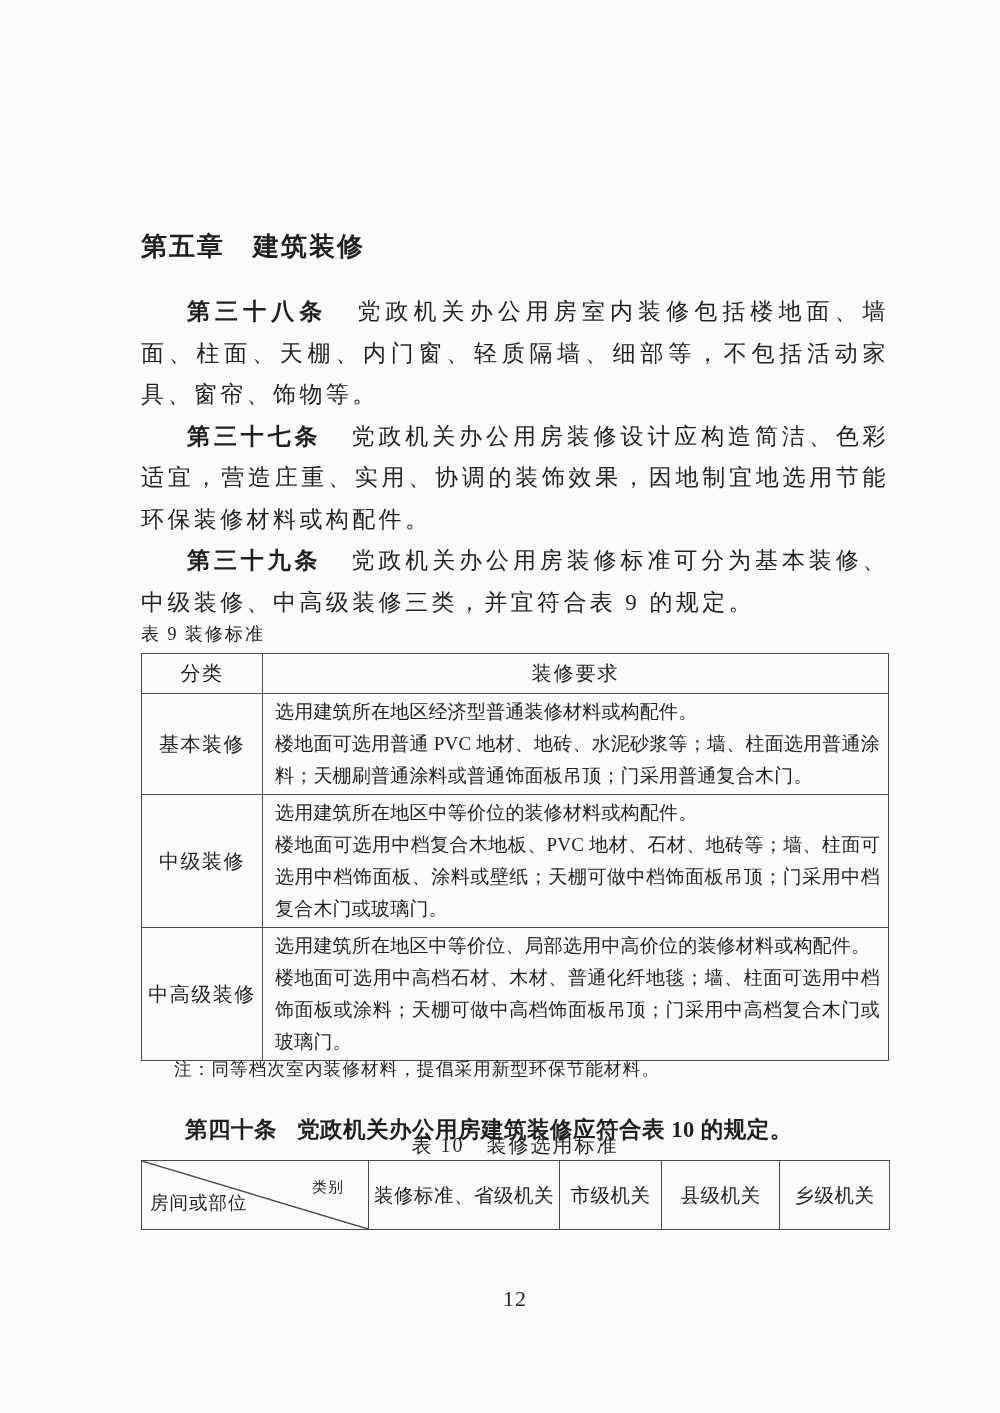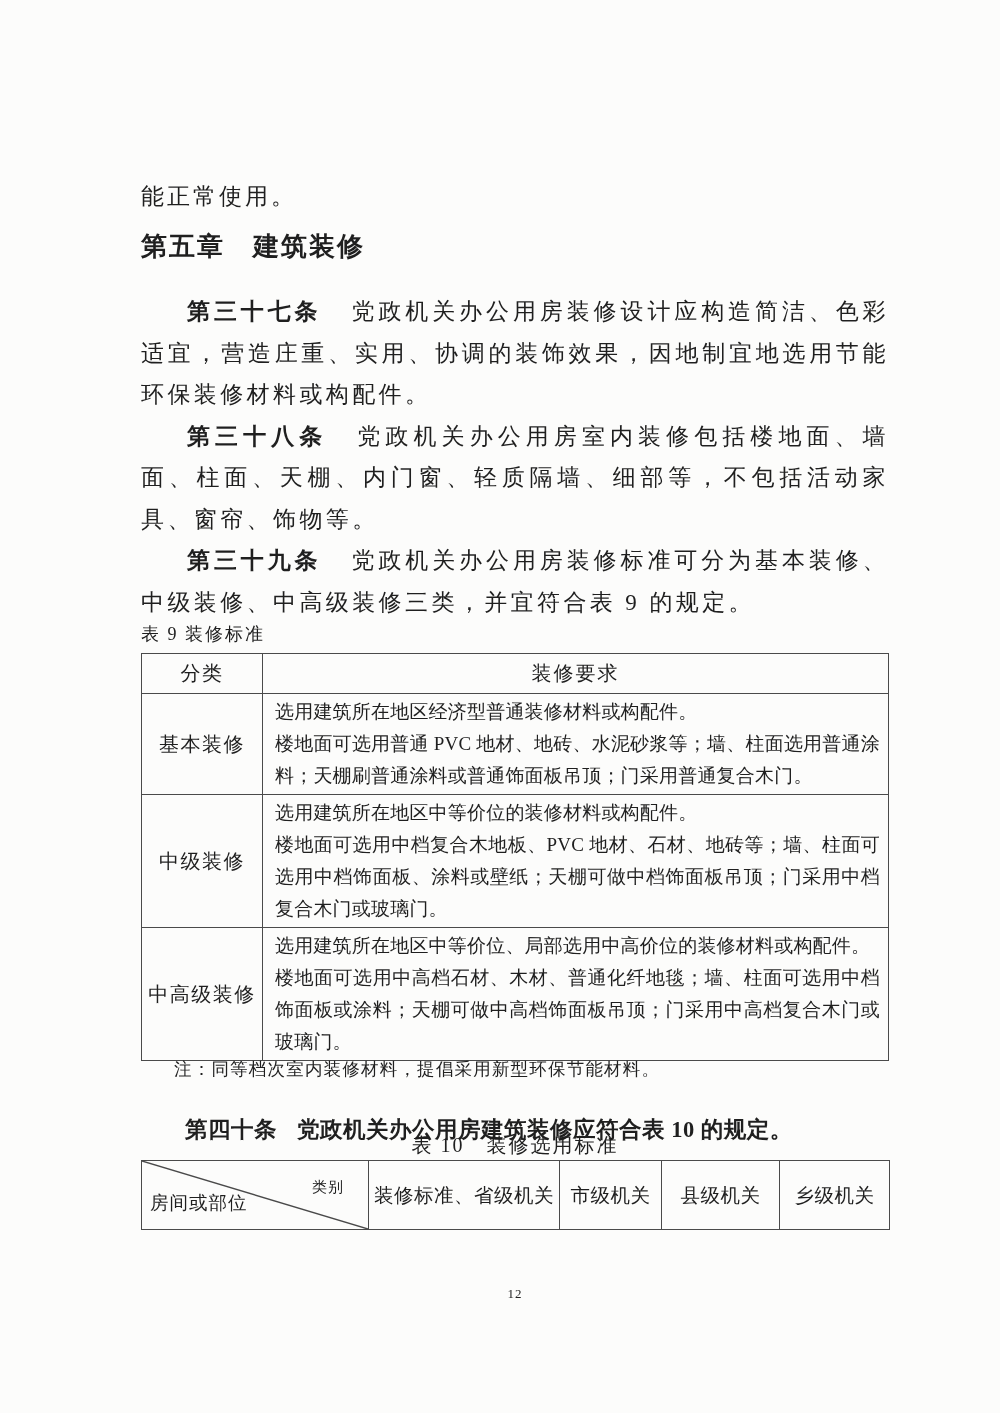--- a/index.html
+++ b/index.html
@@ -44,34 +44,33 @@
 
   #table10{top:1160px;}
   .t10{width:748px;table-layout:fixed;}
   .t10 td{border:1.6px solid #4a4a4a;height:66px;text-align:center;
     vertical-align:middle;font-size:19.5px;letter-spacing:0.5px;}
   .t10 td.diag{position:relative;padding:0;}
   .diag svg{position:absolute;left:0;top:0;width:100%;height:100%;display:block;}
   .diag .diag-top{position:absolute;top:17px;right:24px;font-size:15px;letter-spacing:1px;}
   .diag .diag-bottom{position:absolute;bottom:14px;left:8px;font-size:18.5px;letter-spacing:1px;}
 
-  #pagenum{top:1286px;text-align:center;font-size:13px;letter-spacing:1px;}
+  #pagenum{top:1286px;text-align:center;font-size:22px;letter-spacing:1px;}
 </style>
 </head>
 <body>
 
 <div class="content">
 
-  <div class="block" id="intro">能正常使用。</div>
 
   <div class="block" id="chapter">第五章　建筑装修</div>
 
   <div class="block" id="articles">
+    <p class="article"><span class="art-label">第三十八条</span><span>党政机关办公用房室内装修包括楼地面、墙面、柱面、天棚、内门窗、轻质隔墙、细部等，不包括活动家具、窗帘、饰物等。</span></p>
     <p class="article"><span class="art-label">第三十七条</span><span>党政机关办公用房装修设计应构造简洁、色彩适宜，营造庄重、实用、协调的装饰效果，因地制宜地选用节能环保装修材料或构配件。</span></p>
-    <p class="article"><span class="art-label">第三十八条</span><span>党政机关办公用房室内装修包括楼地面、墙面、柱面、天棚、内门窗、轻质隔墙、细部等，不包括活动家具、窗帘、饰物等。</span></p>
     <p class="article"><span class="art-label">第三十九条</span><span>党政机关办公用房装修标准可分为基本装修、中级装修、中高级装修三类，并宜符合表 9 的规定。</span></p>
   </div>
 
   <div class="block" id="table9-caption">表 9 装修标准</div>
 
   <div class="block" id="table9">
     <table class="t9">
       <tbody>
           <tr>
         <td class="hdr cat">分类</td>

